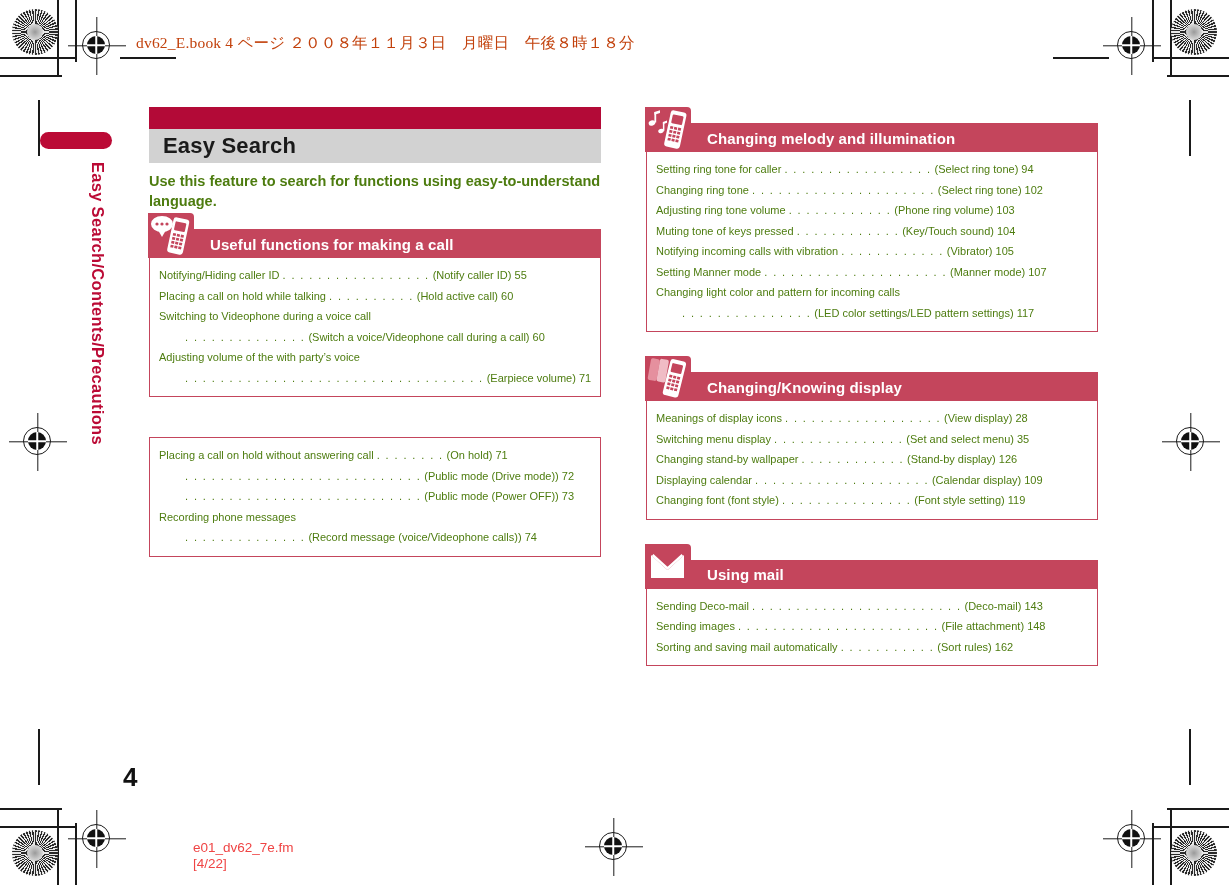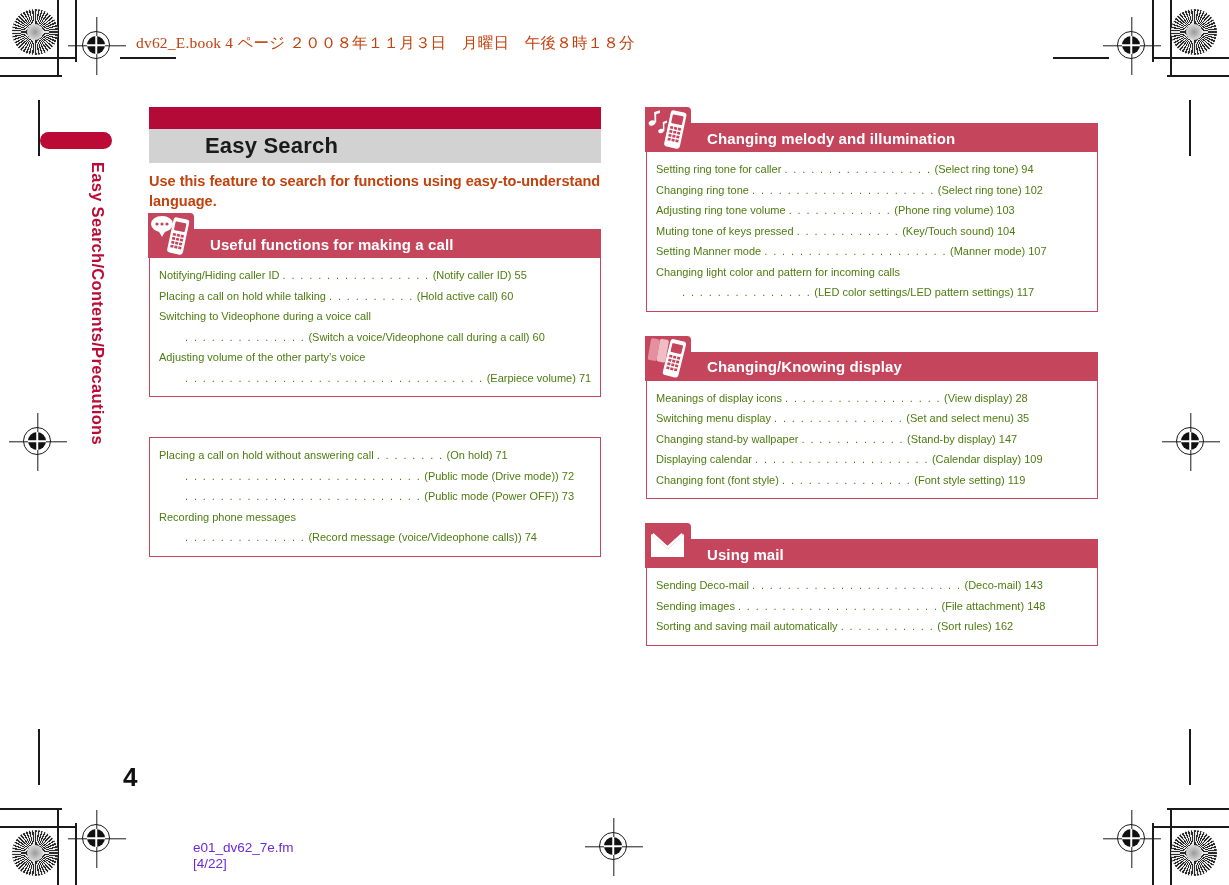--- a/index.html
+++ b/index.html
@@ -136,21 +136,21 @@
     font-weight: bold;
     color: #111;
   }
 
   
   .footer-file {
     position: absolute;
     left: 193px;
     top: 840px;
     font-size: 13.5px;
-    color: #6d28d9;
+    color: #ef4444;
     line-height: 16px;
   }
 
   
   .col-left {
     position: absolute;
     left: 149px;
     top: 107px;
     width: 452px;
   }
@@ -173,27 +173,26 @@
     background: #d2d2d2;
     display: flex;
     align-items: center;
   }
   .title-bar-grey .title-text {
     font-size: 22px;
     font-weight: bold;
     color: #1a1a1a;
     padding-left: 14px;
     letter-spacing: 0.2px;
-    margin-left: 42px;
   }
   .intro-text {
     margin-top: 9px;
     font-size: 14.5px;
     font-weight: bold;
-    color: #c2410c;
+    color: #4d7c0f;
     line-height: 19.5px;
   }
 
   
   .section-box {
     position: relative;
     border: 1.6px solid #c4455c;
     box-sizing: border-box;
     background: #fff;
   }
@@ -392,21 +391,21 @@
         <span>(Hold active call) 60</span>
       </div>
       <div class="entry wrapped">
         <span>Switching to Videophone during a voice call</span>
         <span class="l2">
           <span class="dots">. . . . . . . . . . . . . .</span>
           <span>(Switch a voice/Videophone call during a call) 60</span>
         </span>
       </div>
       <div class="entry wrapped">
-        <span>Adjusting volume of the other party’s voice</span>
+        <span>Adjusting volume of the with party’s voice</span>
         <span class="l2">
           <span class="dots">. . . . . . . . . . . . . . . . . . . . . . . . . . . . . . . . . .</span>
           <span>(Earpiece volume) 71</span>
         </span>
       </div>
     </div>
   </div>
 
   <div class="section-box mt24">
     <div class="section-body">
@@ -488,20 +487,25 @@
         <span>Adjusting ring tone volume</span>
         <span class="dots">. . . . . . . . . . . .</span>
         <span>(Phone ring volume) 103</span>
       </div>
       <div class="entry">
         <span>Muting tone of keys pressed</span>
         <span class="dots">. . . . . . . . . . . .</span>
         <span>(Key/Touch sound) 104</span>
       </div>
       <div class="entry">
+        <span>Notifying incoming calls with vibration</span>
+        <span class="dots">. . . . . . . . . . . .</span>
+        <span>(Vibrator) 105</span>
+      </div>
+      <div class="entry">
         <span>Setting Manner mode</span>
         <span class="dots">. . . . . . . . . . . . . . . . . . . . .</span>
         <span>(Manner mode) 107</span>
       </div>
       <div class="entry wrapped">
         <span>Changing light color and pattern for incoming calls</span>
         <span class="l2">
           <span class="dots">. . . . . . . . . . . . . . .</span>
           <span>(LED color settings/LED pattern settings) 117</span>
         </span>
@@ -546,21 +550,21 @@
         <span>(View display) 28</span>
       </div>
       <div class="entry">
         <span>Switching menu display</span>
         <span class="dots">. . . . . . . . . . . . . . .</span>
         <span>(Set and select menu) 35</span>
       </div>
       <div class="entry">
         <span>Changing stand-by wallpaper</span>
         <span class="dots">. . . . . . . . . . . .</span>
-        <span>(Stand-by display) 147</span>
+        <span>(Stand-by display) 126</span>
       </div>
       <div class="entry">
         <span>Displaying calendar</span>
         <span class="dots">. . . . . . . . . . . . . . . . . . . .</span>
         <span>(Calendar display) 109</span>
       </div>
       <div class="entry">
         <span>Changing font (font style)</span>
         <span class="dots">. . . . . . . . . . . . . . .</span>
         <span>(Font style setting) 119</span>

